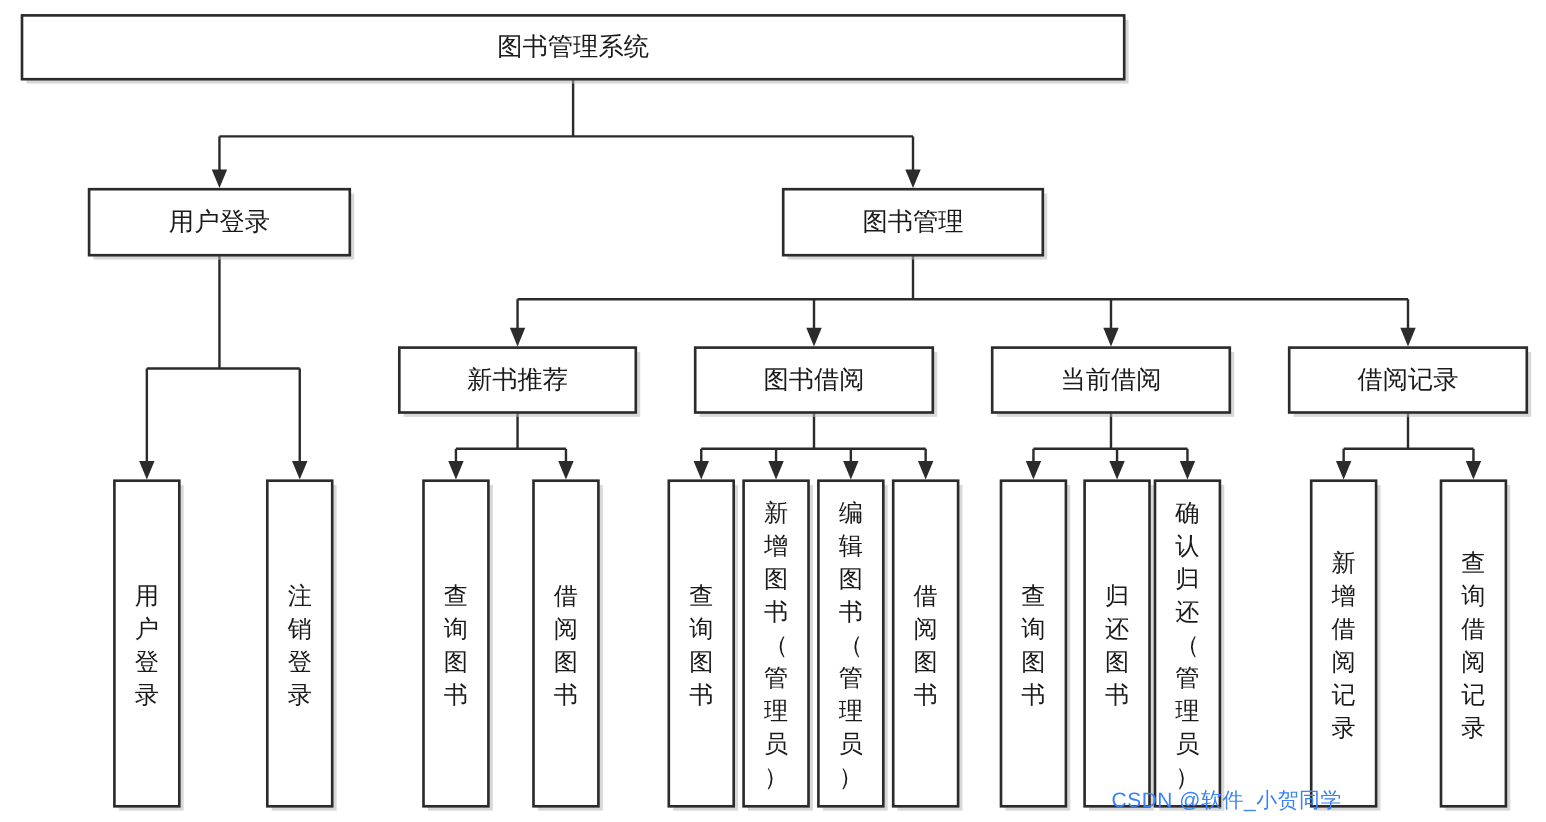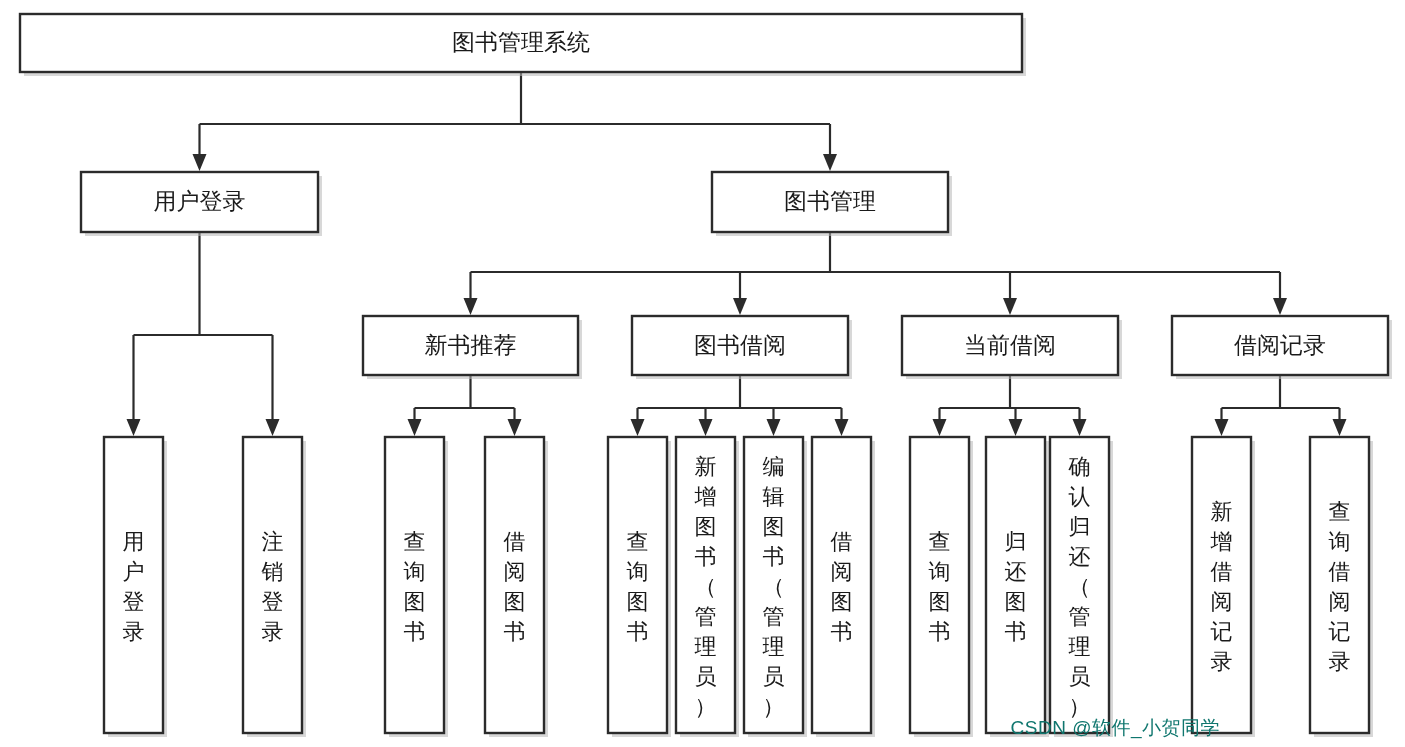--- a/index.html
+++ b/index.html
@@ -62,21 +62,21 @@
     fill: #1a1a1a;
     text-anchor: middle;
     white-space: pre;
   }
   .watermark-text {
     position: absolute;
     right: 10px;
     bottom: 6px;
     font-family: "Liberation Sans", "DejaVu Sans", sans-serif;
     font-size: 19px;
-    color: #0f766e;
+    color: #3b82f6;
     letter-spacing: 0.5px;
     user-select: none;
     pointer-events: none;
   }
 </style>
 </head>
 <body>
 
 <div id="diagram-root">
   <svg id="diagram-svg" viewBox="0 0 1405 747">

